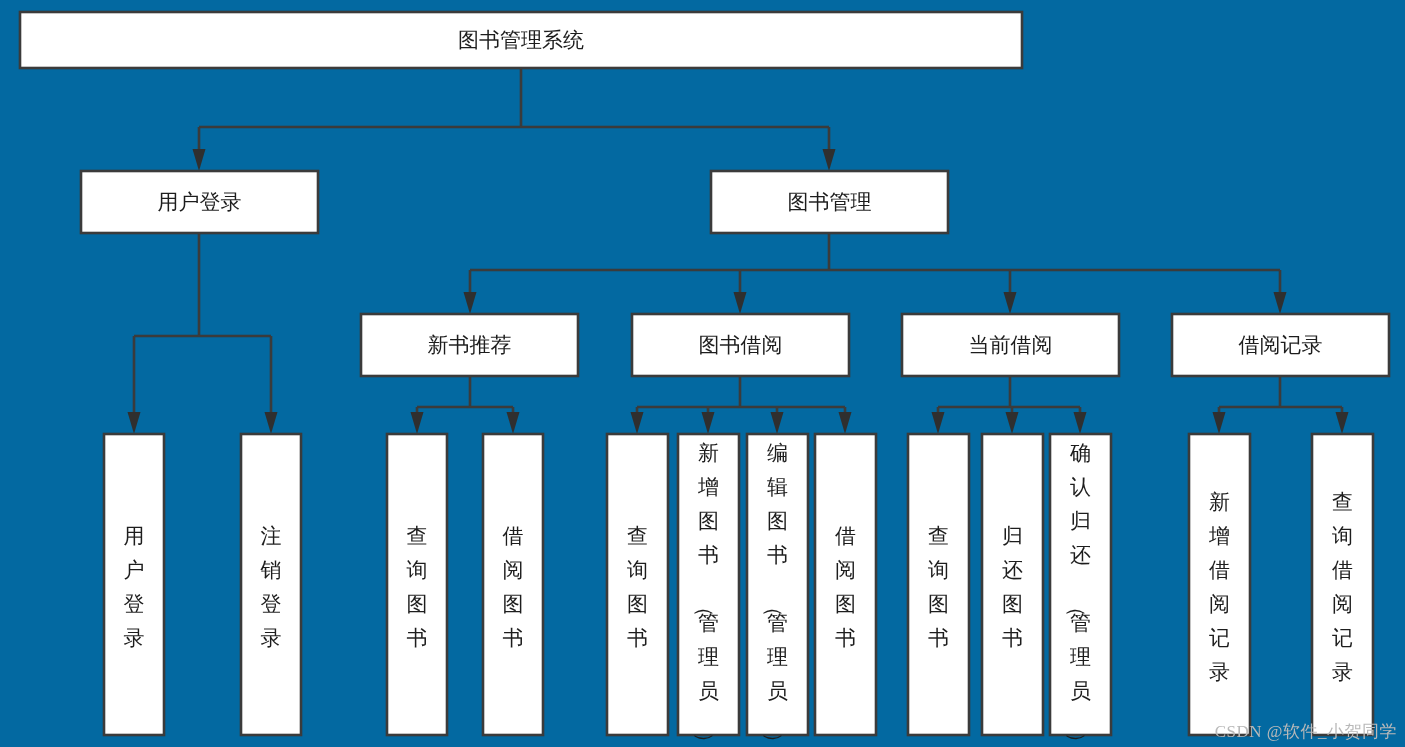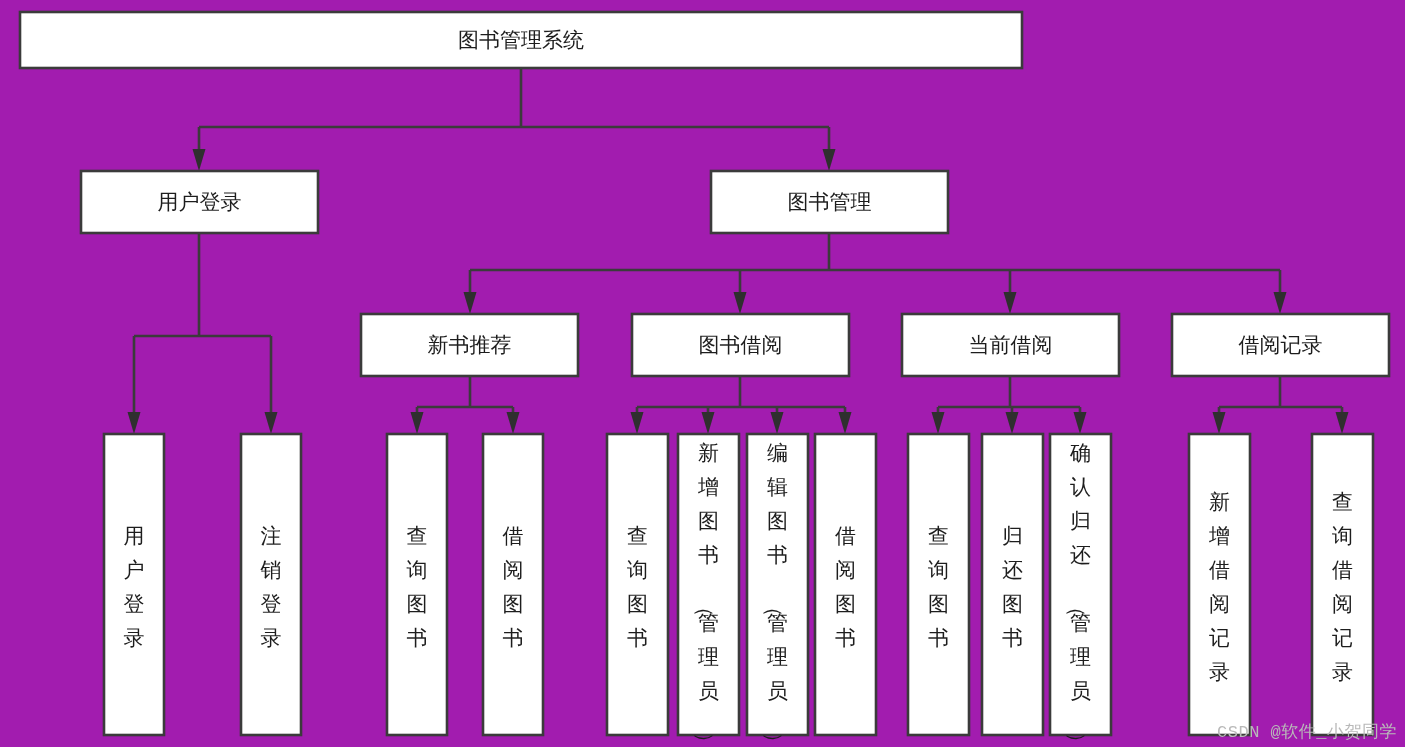--- a/index.html
+++ b/index.html
@@ -11,21 +11,21 @@
   body {
     width: 1405px;
     height: 747px;
     overflow: hidden;
     font-family: "DejaVu Sans", "Liberation Sans", sans-serif;
   }
   #diagram-root {
     position: relative;
     width: 1405px;
     height: 747px;
-    background: #a21caf;
+    background: #0369a1;
   }
   svg#flow-svg {
     position: absolute;
     top: 0;
     left: 0;
     width: 1405px;
     height: 747px;
     display: block;
   }
   .node-box {
@@ -53,21 +53,21 @@
     stroke-linecap: butt;
   }
   .arrow-head {
     fill: #2f2f2f;
     stroke: none;
   }
   .watermark-text {
     position: absolute;
     right: 8px;
     bottom: 4px;
-    font-family: Liberation Mono, monospace;
+    font-family: Liberation Serif, serif;
     font-size: 17px;
     color: #b9b9b9;
     white-space: nowrap;
     letter-spacing: 0.5px;
     user-select: none;
   }
 </style>
 </head>
 <body>
 

